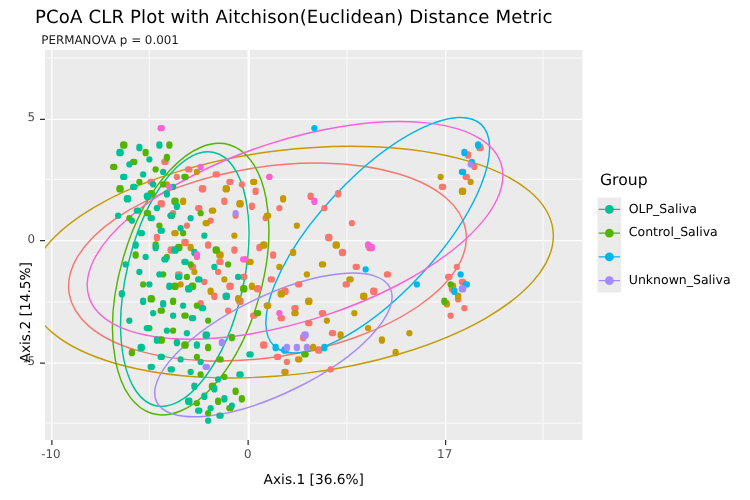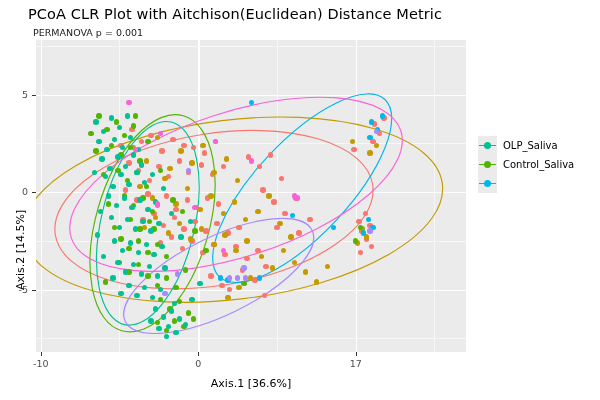--- a/index.html
+++ b/index.html
@@ -423,20 +423,21 @@
       <div class="tick-mark tick-y" style="left: 32px; top: 192.1px;"></div>
       <div class="tlab" style="left: 2px; top: 186.1px; width: 26px; text-align: right;">0</div>
       <div class="tick-mark tick-y" style="left: 32px; top: 94.6px;"></div>
       <div class="tlab" style="left: 2px; top: 88.6px; width: 26px; text-align: right;">5</div>
     </div>
 
   <div class="xlab-axis">Axis.1  [36.6%]</div>
   <div class="ylab-axis">Axis.2  [14.5%]</div>
 
   <div id="legend">
+    <div class="legend-title">Group</div>
     <div id="legend-rows">
         <div class="legend-row">
           <div class="legend-key">
             <div class="hbar" style="background: rgb(0, 192, 148);"></div>
             <div class="dot" style="background: rgb(0, 192, 148);"></div>
           </div>
           <div class="legend-label">OLP_Saliva</div>
         </div>
         <div class="legend-row">
           <div class="legend-key">
@@ -444,16 +445,23 @@
             <div class="dot" style="background: rgb(83, 180, 0);"></div>
           </div>
           <div class="legend-label">Control_Saliva</div>
         </div>
         <div class="legend-row">
           <div class="legend-key">
             <div class="hbar" style="background: rgb(0, 182, 235);"></div>
             <div class="dot" style="background: rgb(0, 182, 235);"></div>
           </div>
         </div>
+        <div class="legend-row">
+          <div class="legend-key">
+            <div class="hbar" style="background: rgb(165, 138, 255);"></div>
+            <div class="dot" style="background: rgb(165, 138, 255);"></div>
+          </div>
+          <div class="legend-label">Unknown_Saliva</div>
+        </div>
       </div>
   </div>
 
 </div>
 
 </body></html>

